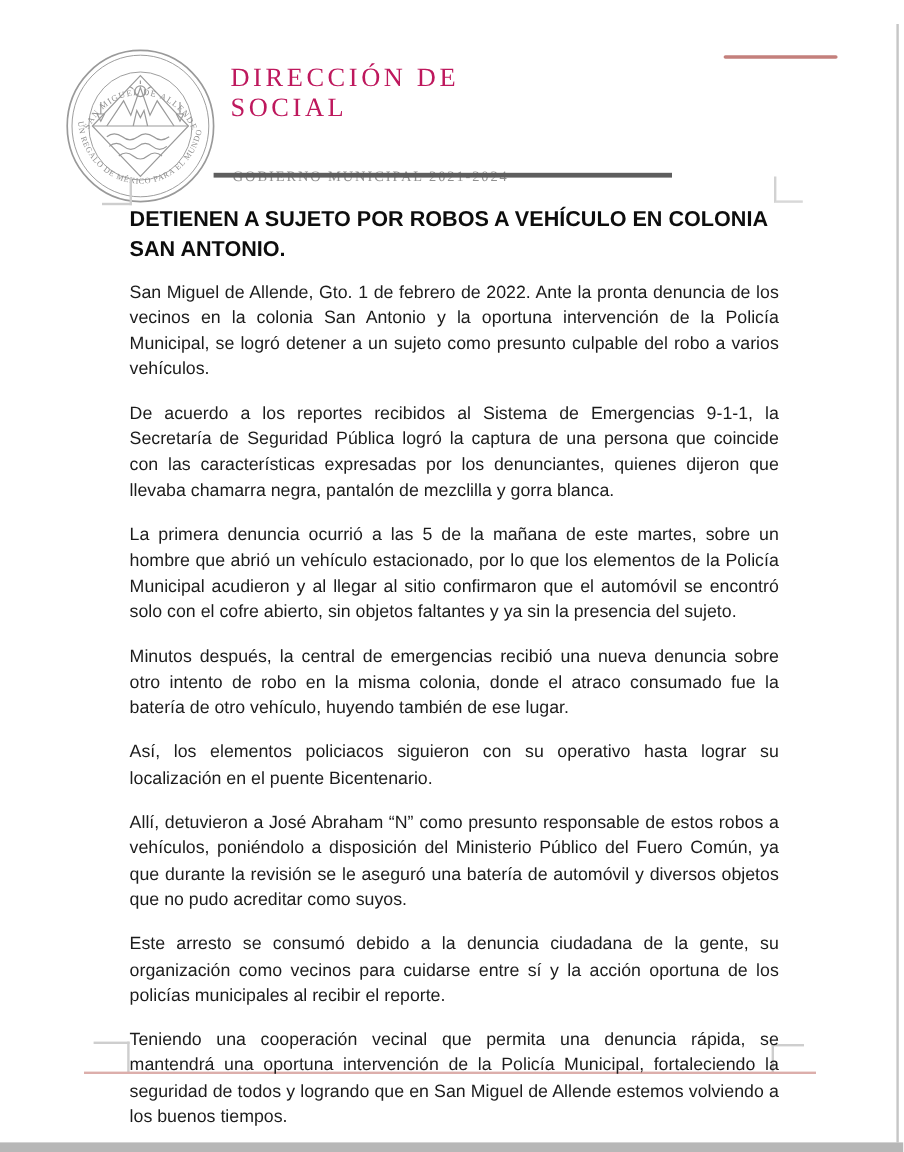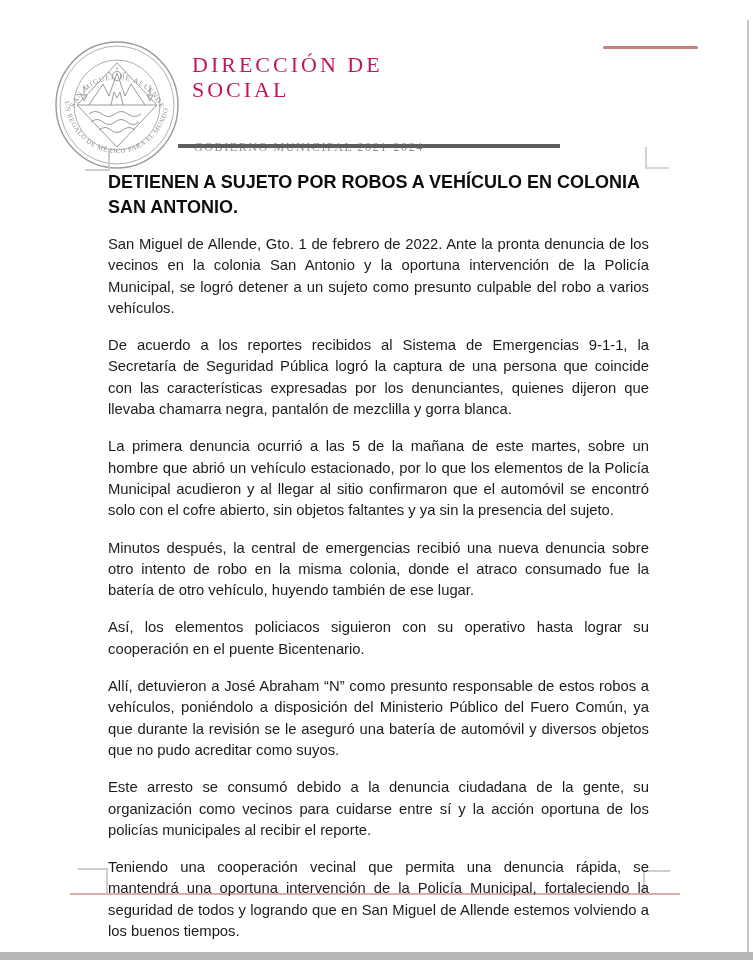--- a/index.html
+++ b/index.html
@@ -117,21 +117,21 @@
 
     <p class="body-par"><b>San Miguel de Allende, Gto. 1 de febrero de 2022.</b><span> Ante la pronta denuncia de los vecinos en la colonia San Antonio y la oportuna intervención de la Policía Municipal, se logró detener a un sujeto como presunto culpable del robo a varios vehículos.</span></p>
 
     <p class="body-par"><span>De acuerdo a los reportes recibidos al Sistema de Emergencias 9-1-1, la Secretaría de Seguridad Pública logró la captura de una persona que coincide con las características expresadas por los denunciantes, quienes dijeron que llevaba chamarra negra, pantalón de mezclilla y gorra blanca.</span></p>
 
     <p class="body-par"><span>La primera denuncia ocurrió a las 5 de la mañana de este martes, sobre un hombre que abrió un vehículo estacionado, por lo que los elementos de la Policía Municipal acudieron y al llegar al sitio confirmaron que el automóvil se encontró solo con el cofre abierto, sin objetos faltantes y ya sin la presencia del sujeto.</span></p>
 
 
     <p class="body-par"><span>Minutos después, la central de emergencias recibió una nueva denuncia sobre otro intento de robo en la misma colonia, donde el atraco consumado fue la batería de otro vehículo, huyendo también de ese lugar.</span></p>
 
-    <p class="body-par"><span>Así, los elementos policiacos siguieron con su operativo hasta lograr su cooperación en el puente Bicentenario.</span></p>
+    <p class="body-par"><span>Así, los elementos policiacos siguieron con su operativo hasta lograr su localización en el puente Bicentenario.</span></p>
 
     <p class="body-par"><span>Allí, detuvieron a José Abraham “N” como presunto responsable de estos robos a vehículos, poniéndolo a disposición del Ministerio Público del Fuero Común, ya que durante la revisión se le aseguró una batería de automóvil y diversos objetos que no pudo acreditar como suyos.</span></p>
 
     <p class="body-par"><span>Este arresto se consumó debido a la denuncia ciudadana de la gente, su organización como vecinos para cuidarse entre sí y la acción oportuna de los policías municipales al recibir el reporte.</span></p>
 
     <p class="body-par"><span>Teniendo una cooperación vecinal que permita una denuncia rápida, se mantendrá una oportuna intervención de la Policía Municipal, fortaleciendo la seguridad de todos y logrando que en San Miguel de Allende estemos volviendo a los buenos tiempos.</span></p>
   </div>
 
 </div>
 

